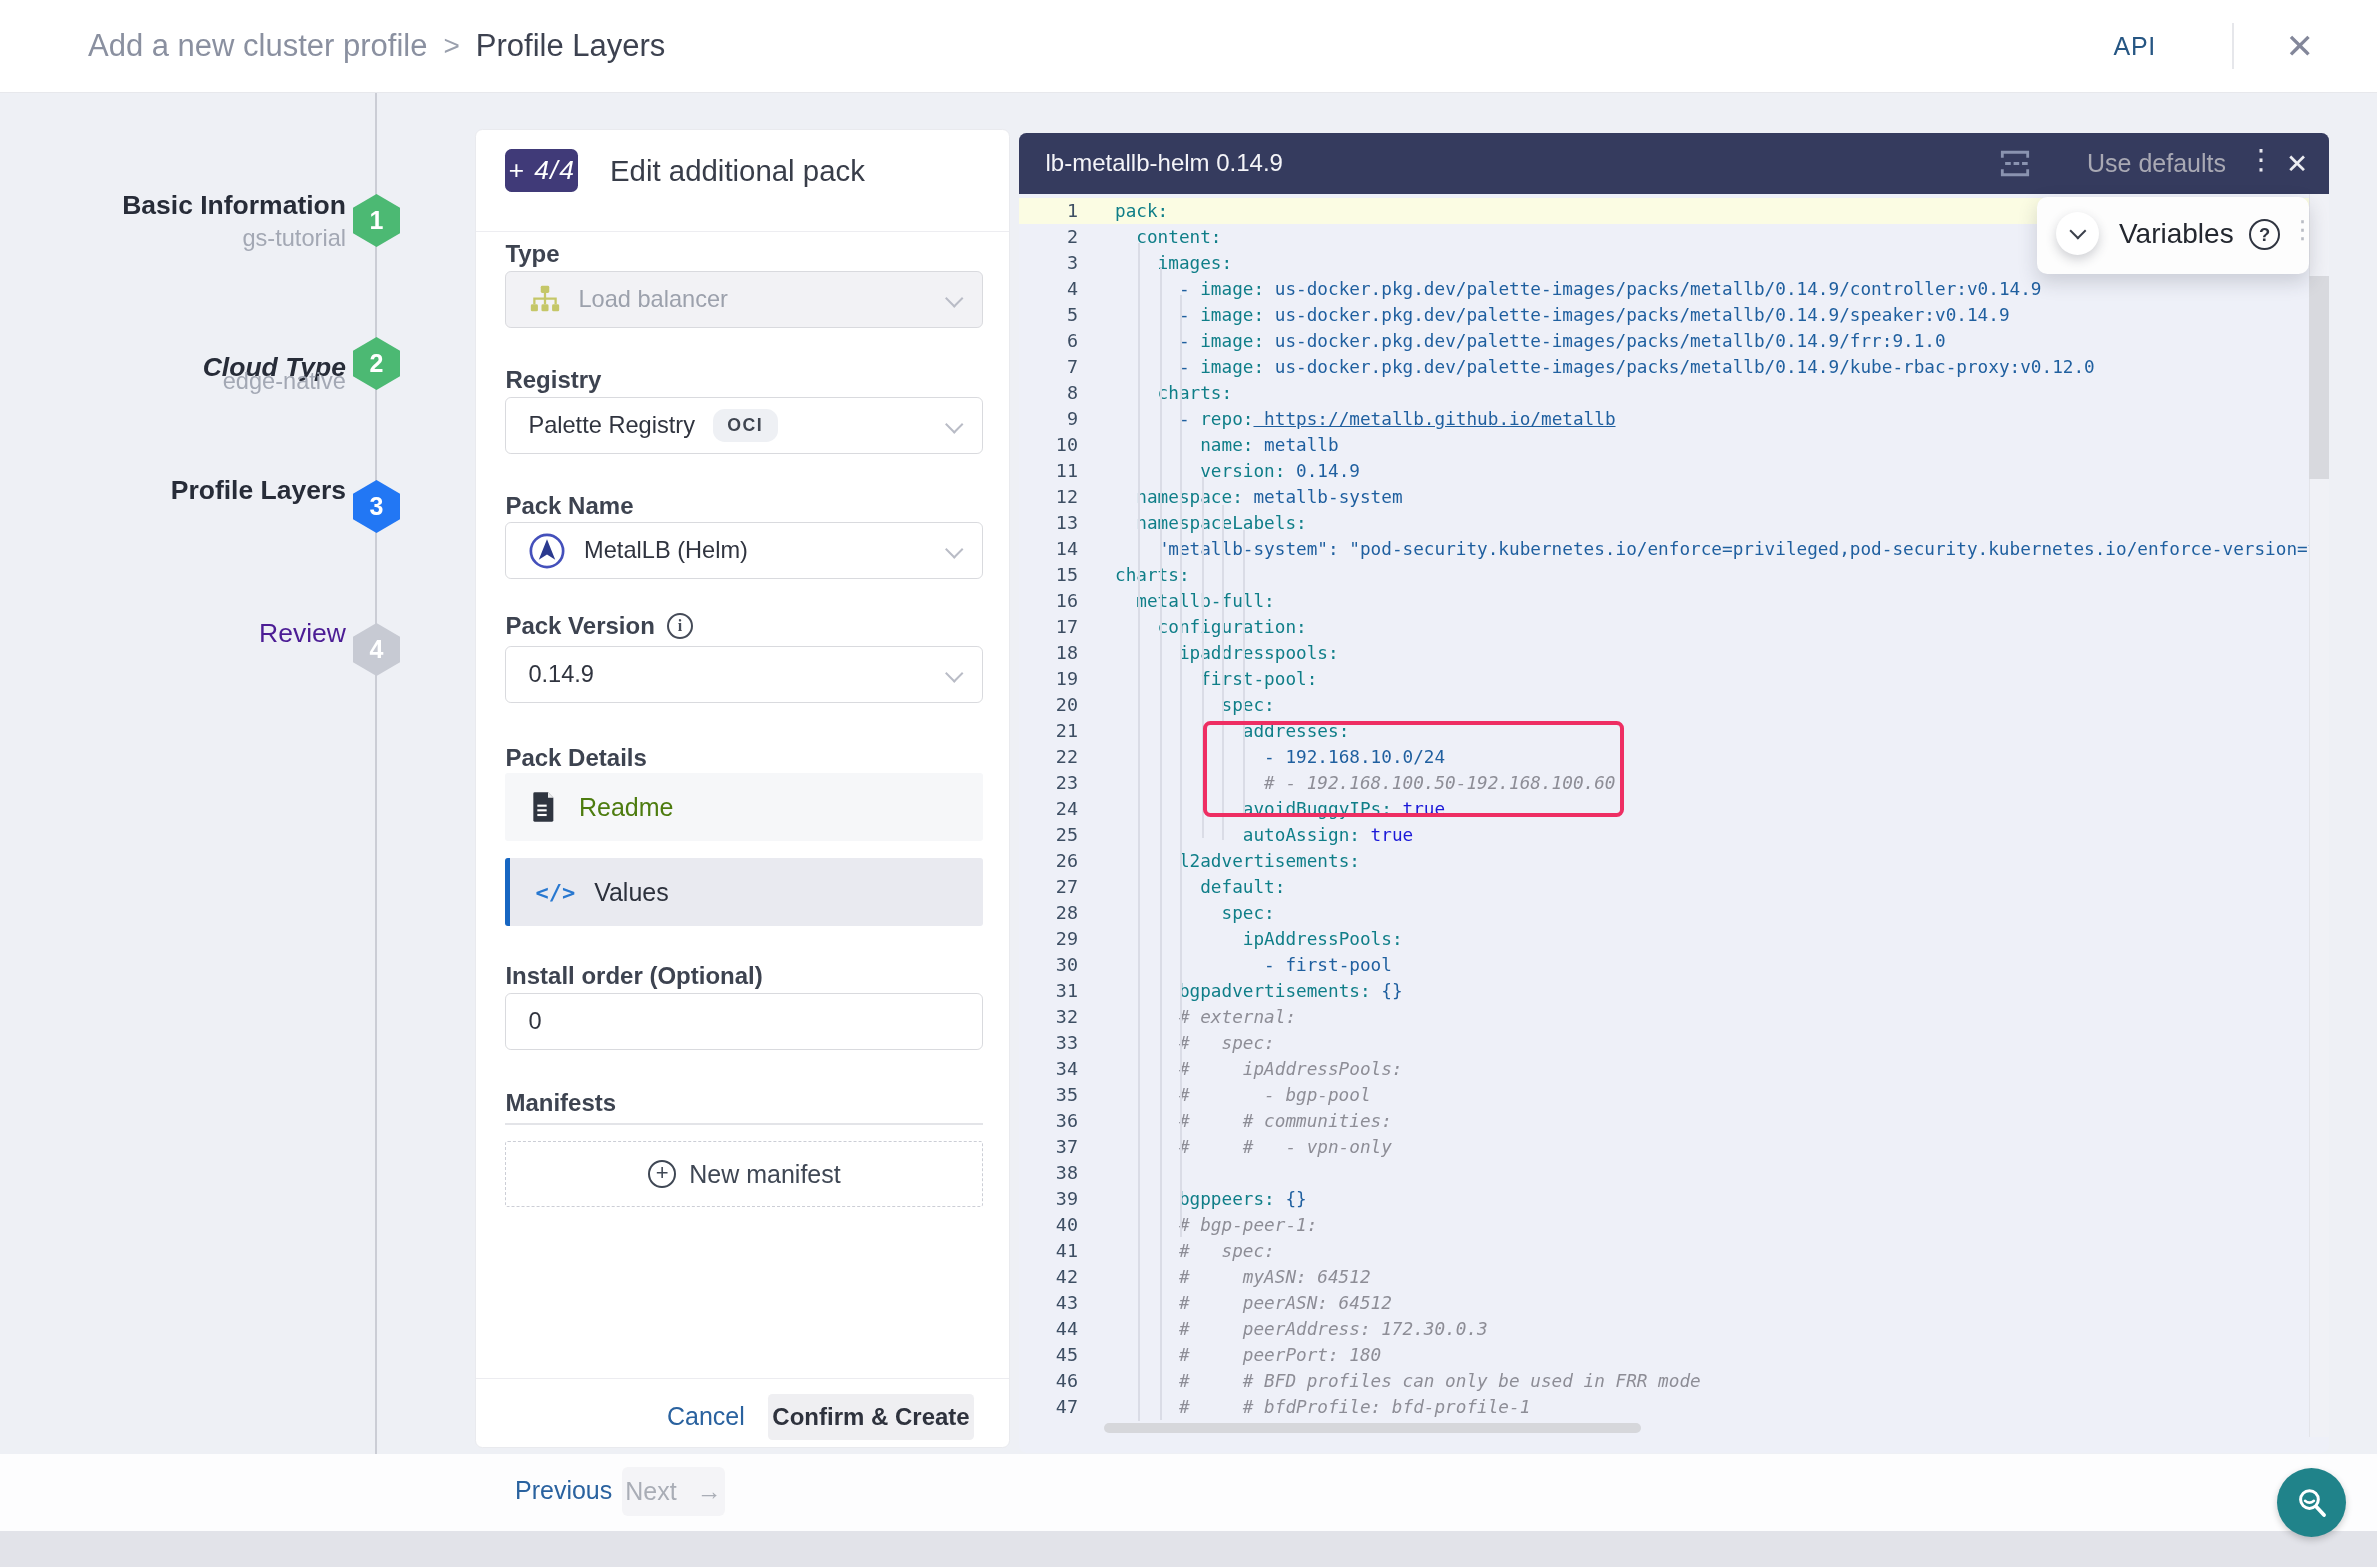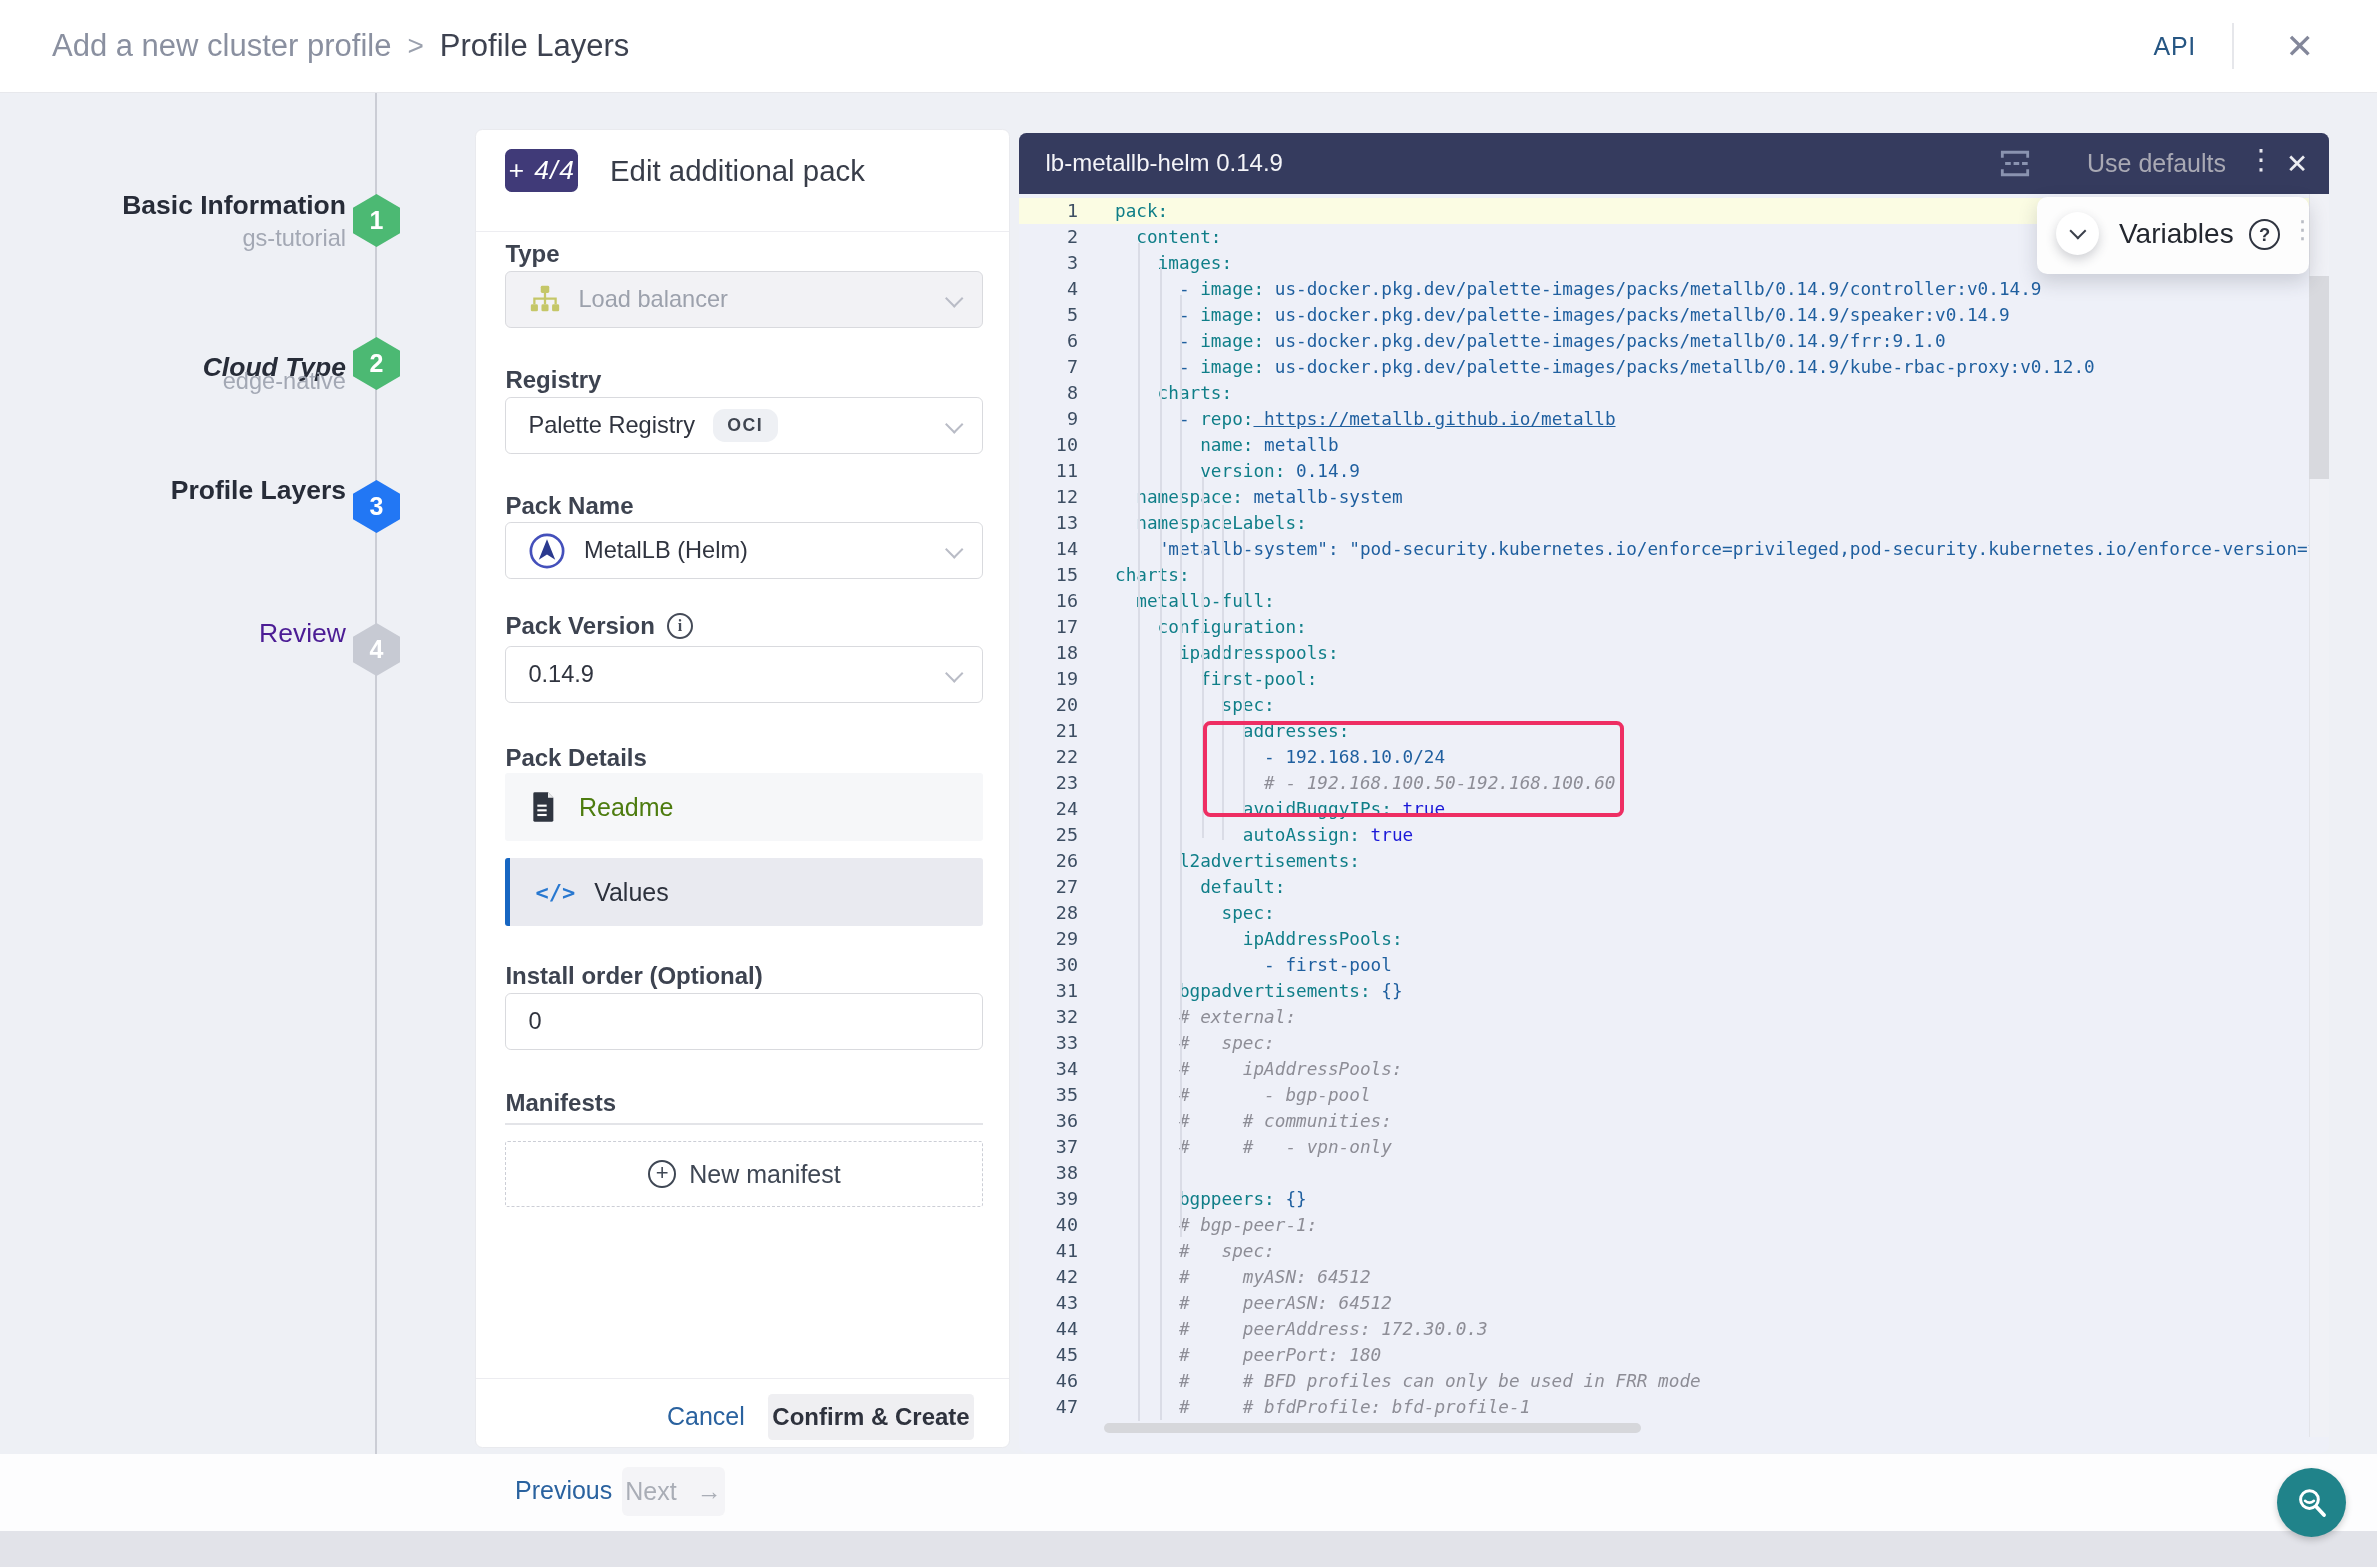--- a/index.html
+++ b/index.html
@@ -2,26 +2,26 @@
 <html style="font-size:11.8px"><head>
 <meta charset="utf-8">
 <style>
   * { box-sizing: border-box; margin: 0; padding: 0; }
   html,body { width: 2377px; height: 1568px; overflow: hidden; }
   body { font-family: "Liberation Sans", sans-serif; background: #eef0f5; position: relative; color:#30343f; }
   #page { position: absolute; inset: 0; width: 2377px; height: 1568px; }
 
   
   .topbar { position:absolute; left:0; top:0; width:2377px; height:93px; background:#ffffff;
-            border-bottom:1.5px solid #e7e8ec; display:flex; align-items:center; padding:0 63px 0 52px; z-index:20; }
+            border-bottom:1.5px solid #e7e8ec; display:flex; align-items:center; padding:0 63px 0 88px; z-index:20; }
   .crumb-parent { font-size:31px; color:#8a90a0; cursor:pointer; }
   .crumb-sep { font-size:28px; color:#9aa0ad; margin:0 16px; }
   .crumb-current { font-size:31px; color:#3d4250; font-weight:500; }
   .topbar-spacer { flex:1; }
-  .api-link { font-size:25px; color:#265683; font-weight:500; letter-spacing:0.7px; margin-right:36px;text-align:right; }
+  .api-link { font-size:25px; color:#265683; font-weight:500; letter-spacing:0.7px; margin-right:76px;text-align:right; }
   .topbar-divider { width:1.5px; height:46px; background:#e6e7eb; margin-right:52px; }
   .topbar-close { font-size:34px; color:#83879  4; color:#83879a; font-weight:300; line-height:1; }
 
   
   .stepper-line { position:absolute; left:375px; top:93px; width:2.2px; height:1437px; background:#cbcdd5; }
   .hex { position:absolute; left:353px; width:47px; height:53px;
          clip-path:polygon(50% 0,100% 26%,100% 74%,50% 100%,0 74%,0 26%);
          display:flex; align-items:center; justify-content:center; color:#fff; font-size:25px; font-weight:600; }
   .hex.done { background:#4cb973; }
   .hex.active { background:#2277f4; }

